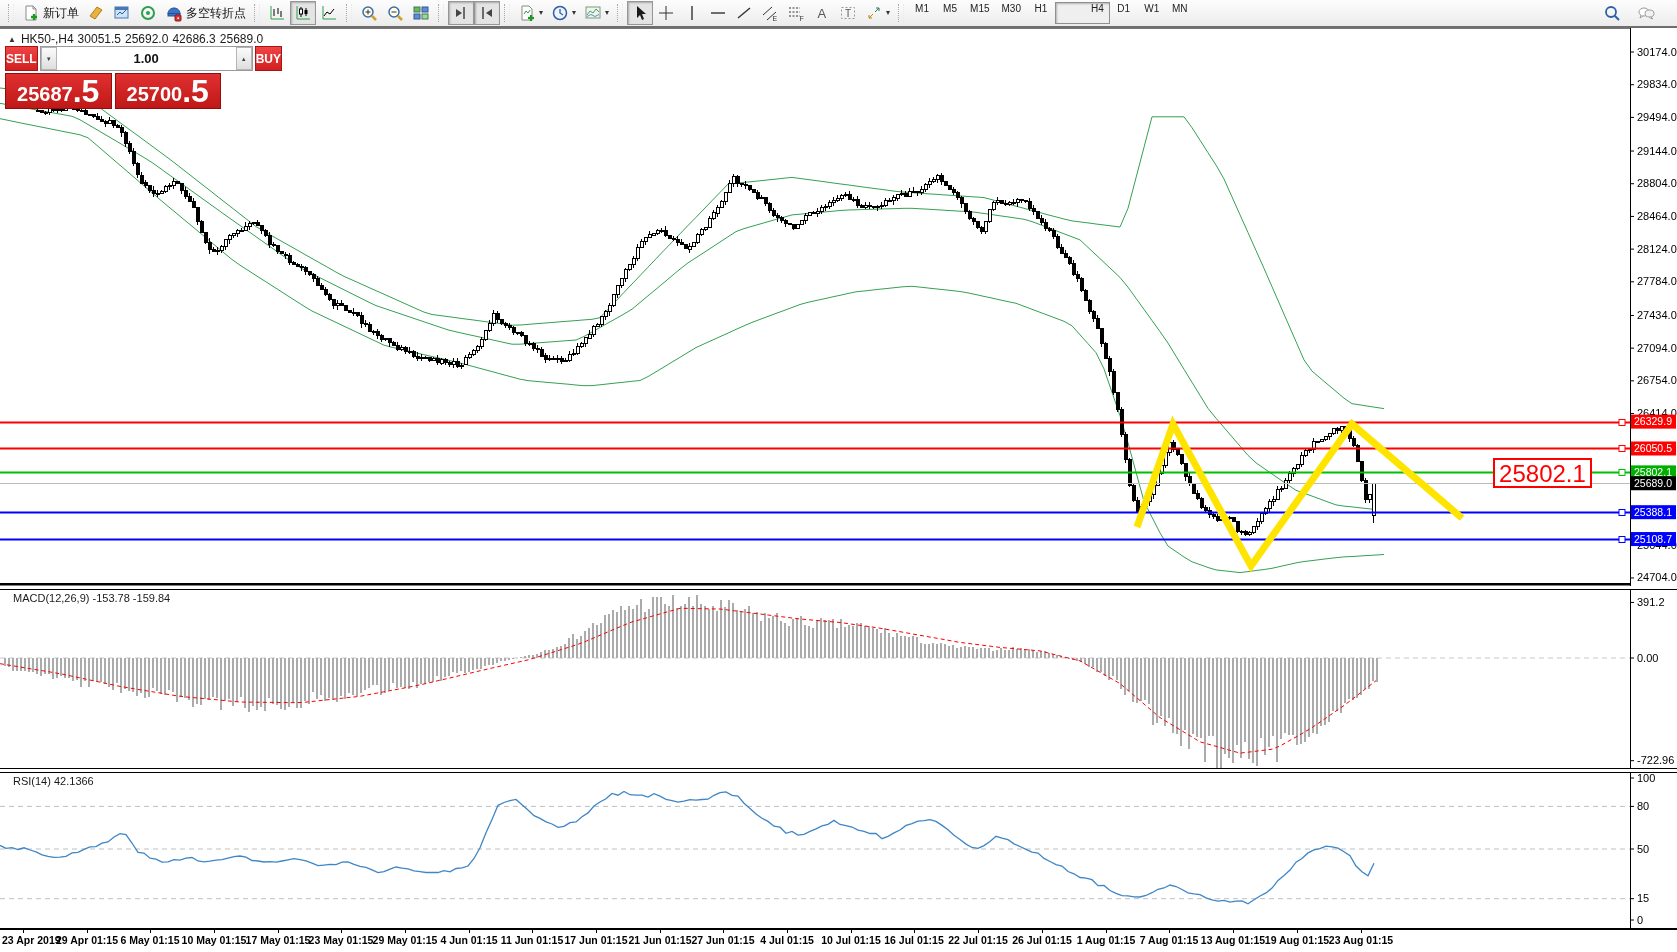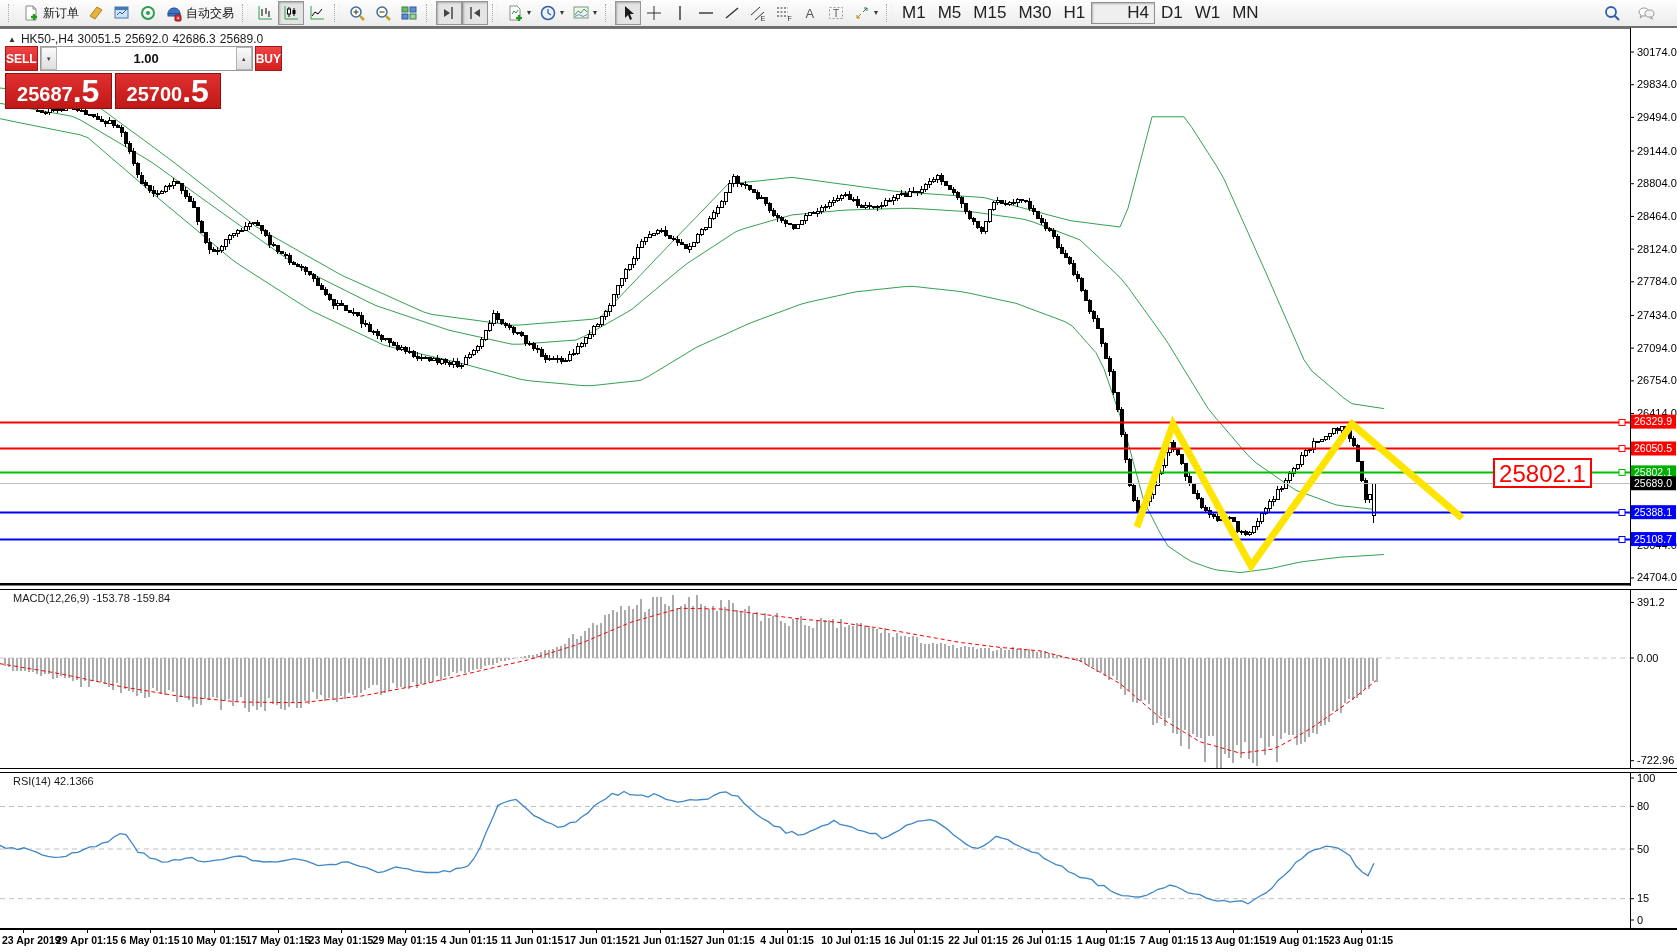--- a/index.html
+++ b/index.html
@@ -8,21 +8,21 @@
   
   .toolbar{position:absolute;left:0;top:0;width:1677px;height:28px;box-sizing:border-box;
     background:linear-gradient(#fdfdfd,#ececec);border-bottom:2px solid #6e6e6e;
     display:flex;align-items:center;padding:0 4px;}
   .grip{width:4px;height:18px;border-left:1px dotted #a8a8a8;border-right:1px dotted #e9e9e9;margin:0 4px;}
   .tbtn{height:24px;min-width:24px;display:flex;align-items:center;justify-content:center;gap:3px;
     padding:0 3px;border:1px solid transparent;background:transparent;cursor:default;box-sizing:border-box;}
   .tbtn.active{background:#e4e4e4;border:1px solid #969696;box-shadow:inset 1px 1px 2px rgba(0,0,0,.25);}
   .tbtn .lbl{font-size:12px;color:#111;white-space:nowrap;}
   .tbtn .caret{font-size:8px;color:#333;line-height:8px;}
-  .tfb{height:22px;min-width:28px;font-size:17px;color:#222;display:flex;align-items:flex-end;justify-content:center;
+  .tfb{height:22px;min-width:28px;font-size:10px;color:#222;display:flex;align-items:flex-start;justify-content:center;
     padding:0 5px;border:1px solid transparent;box-sizing:border-box;}
   .tfb.active{background:#efefef;border:1px solid #8f8f8f;box-shadow:inset 1px 1px 2px rgba(0,0,0,.25);padding-left:35px;}
   .tb-right{margin-left:auto;display:flex;align-items:center;gap:8px;padding-right:14px;}
   
   .panel{position:absolute;left:0;width:1677px;background:#fff;}
   svg{display:block;}
   .ind-label{position:absolute;font-size:11px;color:#1a1a1a;white-space:nowrap;padding-left:8px;}
   
   .ohlc{position:absolute;left:8px;top:32px;font-size:12px;color:#1a1a1a;white-space:nowrap;}
   .ohlc .tri{font-size:8px;color:#333;margin-right:5px;vertical-align:1px;}
@@ -84,21 +84,21 @@
           <circle cx="9" cy="9" r="2" fill="#2e9e4f"></circle>
         </svg>
       </div>
       <div class="tbtn">
         <svg width="18" height="18" viewBox="0 0 18 18">
           <path d="M3 10c0-4 3-6 6-6s6 2 6 6z" fill="#3b74c9" stroke="#24518f"></path>
           <rect x="3" y="9.5" width="12" height="2.5" fill="#3b74c9" stroke="#24518f"></rect>
           <rect x="10" y="11" width="6" height="6" rx="1" fill="#d33" stroke="#901818"></rect>
           <rect x="12.4" y="13.4" width="1.6" height="1.6" fill="#fff"></rect>
         </svg>
-        <span class="lbl">自动交易</span>
+        <span class="lbl">多空转折点</span>
       </div>
       <div class="grip"></div>
       <div class="tbtn">
         <svg width="18" height="18" viewBox="0 0 18 18">
           <polyline points="3,2 3,15 16,15" fill="none" stroke="#2e9e4f"></polyline>
           <g stroke="#000">
             <line x1="6" y1="5" x2="6" y2="12"></line>
             <line x1="10" y1="4" x2="10" y2="10"></line>
             <line x1="13" y1="7" x2="13" y2="13"></line>
           </g>

